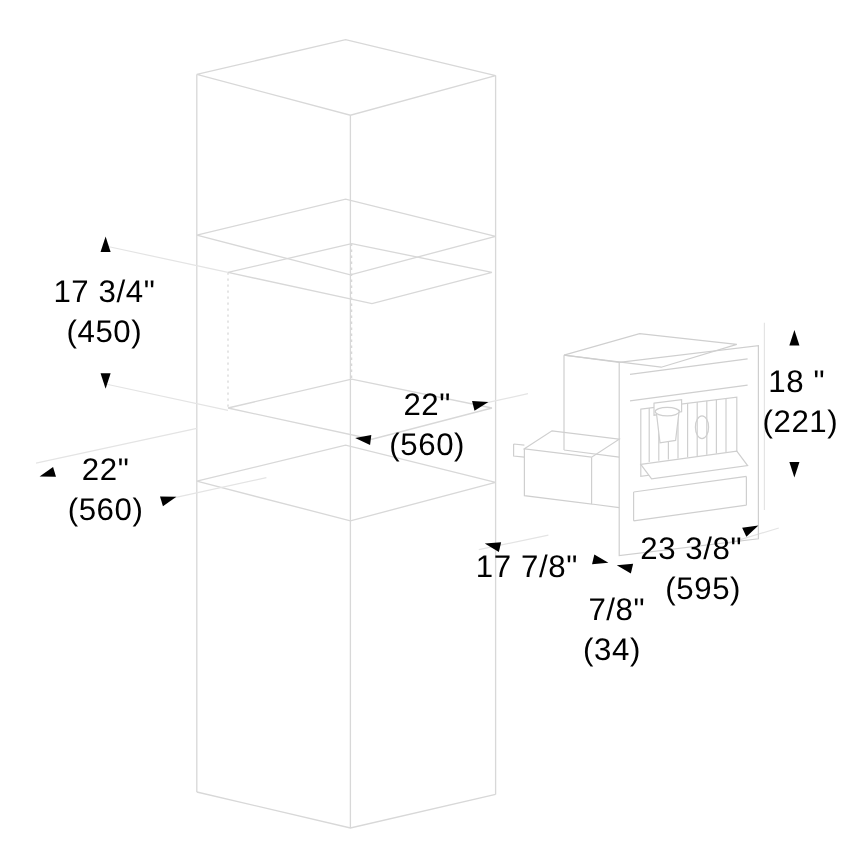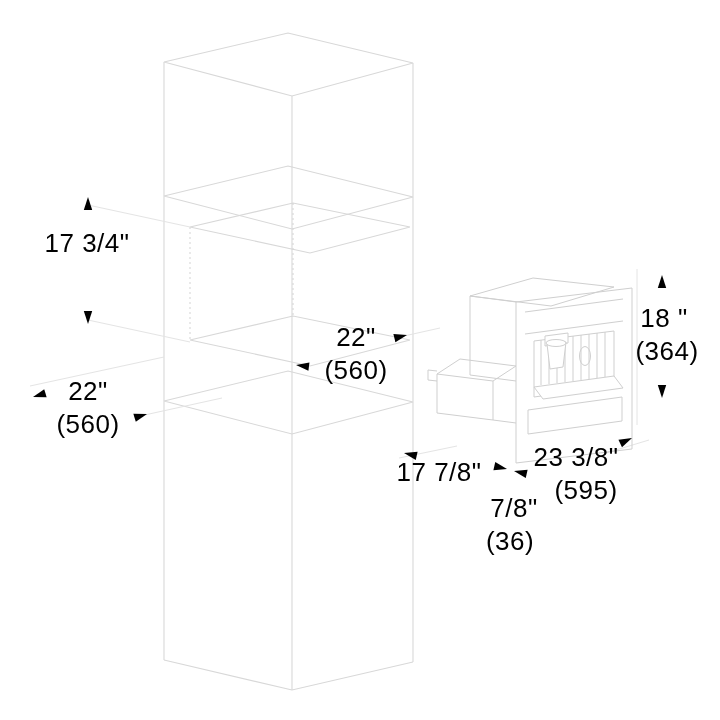--- a/index.html
+++ b/index.html
@@ -107,44 +107,45 @@
       <polygon points="0,0 -13,4.2 -13,-4.2" transform="translate(507,469) rotate(13)"></polygon>
       <polygon points="0,0 -13,4.2 -13,-4.2" transform="translate(514,471) rotate(193)"></polygon>
       <polygon points="0,0 -13,4.2 -13,-4.2" transform="translate(632,438) rotate(-25)"></polygon>
       <polygon points="0,0 -13,4.2 -13,-4.2" transform="translate(662,275) rotate(-90)"></polygon>
       <polygon points="0,0 -13,4.2 -13,-4.2" transform="translate(662,398) rotate(90)"></polygon>
     </g>
   </svg>
 
   <div class="dim" style="left:87px;top:227px">
     <div>17 3/4"</div>
+    <div>(450)</div>
   </div>
 
   <div class="dim" style="left:88px;top:375px">
     <div>22"</div>
     <div>(560)</div>
   </div>
 
   <div class="dim" style="left:356px;top:321px">
     <div>22"</div>
     <div>(560)</div>
   </div>
 
   <div class="dim" style="left:664px;top:302px">
     <div>18 "</div>
-    <div style="margin-left:6px">(364)</div>
+    <div style="margin-left:6px">(221)</div>
   </div>
 
   <div class="dim" style="left:576px;top:441px">
     <div>23 3/8"</div>
     <div style="margin-left:20px">(595)</div>
   </div>
 
   <div class="dim" style="left:439px;top:456px">
     <div>17 7/8"</div>
   </div>
 
   <div class="dim" style="left:514px;top:492px">
     <div>7/8"</div>
-    <div style="margin-right:8px">(36)</div>
+    <div style="margin-right:8px">(34)</div>
   </div>
 
 </div>
 
 </body></html>

